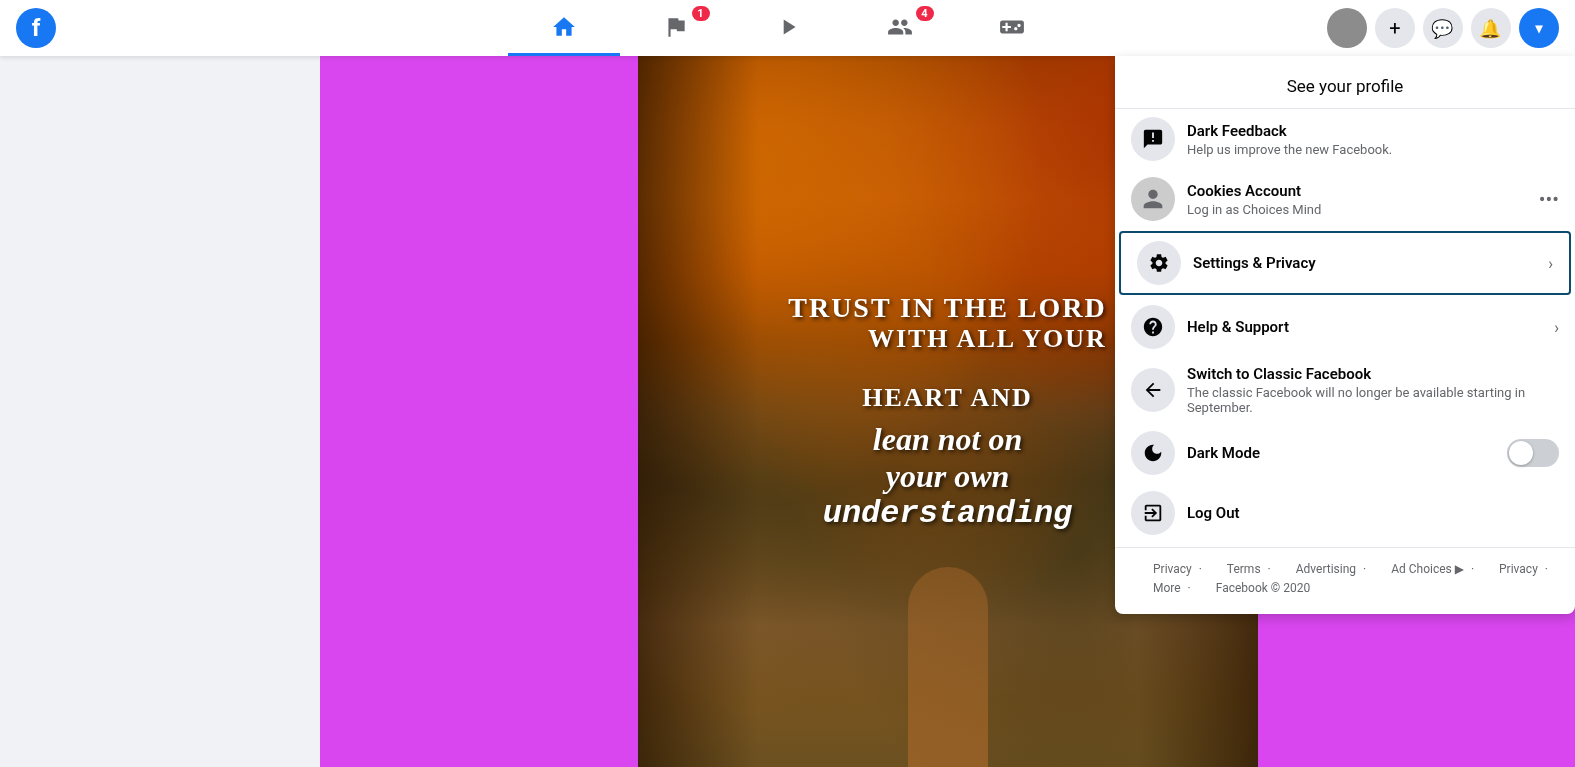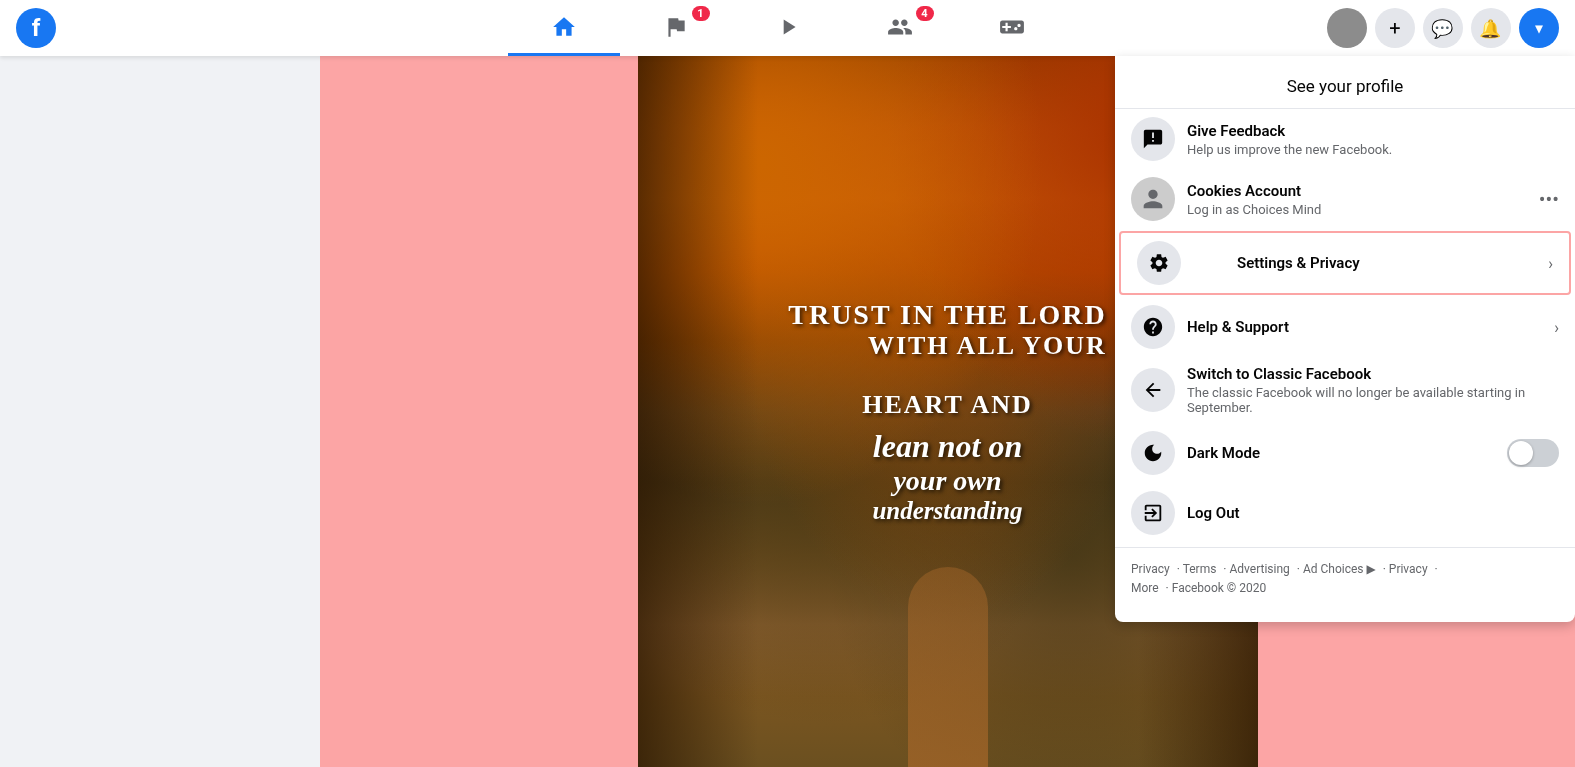--- a/index.html
+++ b/index.html
@@ -122,21 +122,21 @@
     
     .left-sidebar {
       width: 320px;
       flex-shrink: 0;
       background: #f0f2f5;
     }
 
     
     .center-feed {
       flex: 1;
-      background: #fca5a5;
+      background: #d946ef;
       display: flex;
       justify-content: center;
       overflow: hidden;
     }
     .post-image-container {
       width: 620px;
       background: #fff;
       position: relative;
       margin-top: 0;
       overflow: hidden;
@@ -205,43 +205,43 @@
       margin-top: 29px;
     }
     .post-text .line5 {
       font-size: 32px;
       font-style: italic;
       font-weight: 700;
       font-family: 'Georgia', serif;
       margin-top: 8px;
     }
     .post-text .line6 {
-      font-size: 28px;
+      font-size: 32px;
       font-style: italic;
       font-weight: 700;
       font-family: 'Georgia', serif;
     }
     .post-text .line7 {
-      font-size: 25px;
+      font-size: 32px;
       font-style: italic;
       font-weight: 700;
-      font-family: Liberation Serif, serif;
+      font-family: Liberation Mono, monospace;
     }
 
     
     .dropdown-menu {
       position: fixed;
       top: 56px;
       right: 0;
       width: 460px;
       background: #fff;
       border-radius: 0 0 8px 8px;
       box-shadow: 0 4px 12px rgba(0,0,0,0.2);
       z-index: 200;
-      padding-bottom: 16px;
+      padding-bottom: 8px;
       overflow-y: auto;
       max-height: 711px;
     }
 
     .see-profile-section {
       padding: 20px 16px 12px;
       text-align: center;
       border-bottom: 1px solid #e4e6eb;
     }
     .see-profile-text {
@@ -289,24 +289,23 @@
       margin-left: 8px;
     }
     .menu-dots {
       color: #65676b;
       font-size: 20px;
       margin-left: 8px;
     }
 
     
     .menu-item.highlighted {
-      border: 2px solid #fca5a5;
+      border: 2px solid #0c4a6e;
       border-radius: 4px;
       margin: 2px 4px;
-      gap: 44px;
     }
 
     .toggle-switch {
       width: 52px;
       height: 28px;
       background: #ccd0d5;
       border-radius: 14px;
       position: relative;
       cursor: pointer;
       flex-shrink: 0;
@@ -323,20 +322,21 @@
     }
 
     .footer-links {
       padding: 8px 16px;
       color: #65676b;
       font-size: 12px;
       line-height: 1.6;
     }
     .footer-links span {
       margin-right: 4px;
+      margin-left: 22px;
     }
 
     .divider {
       height: 1px;
       background: #e4e6eb;
       margin: 4px 0;
     }
 
     
     .switch-avatar {
@@ -449,21 +449,21 @@
     <span class="see-profile-text">See your profile</span>
   </div>
 
   <div class="menu-item">
     <div class="menu-icon">
       <svg width="22" height="22" viewBox="0 0 24 24" fill="#050505">
         <path d="M20 2H4c-1.1 0-2 .9-2 2v18l4-4h14c1.1 0 2-.9 2-2V4c0-1.1-.9-2-2-2zm-7 9h-2V5h2v6zm0 4h-2v-2h2v2z"></path>
       </svg>
     </div>
     <div class="menu-text">
-      <div class="menu-title">Give Feedback</div>
+      <div class="menu-title">Dark Feedback</div>
       <div class="menu-subtitle">Help us improve the new Facebook.</div>
     </div>
   </div>
 
   <div class="menu-item">
     <div class="switch-avatar">
       <svg width="28" height="28" viewBox="0 0 24 24" fill="#65676b">
         <path d="M12 12c2.21 0 4-1.79 4-4s-1.79-4-4-4-4 1.79-4 4 1.79 4 4 4zm0 2c-2.67 0-8 1.34-8 4v2h16v-2c0-2.66-5.33-4-8-4z"></path>
       </svg>
     </div>

